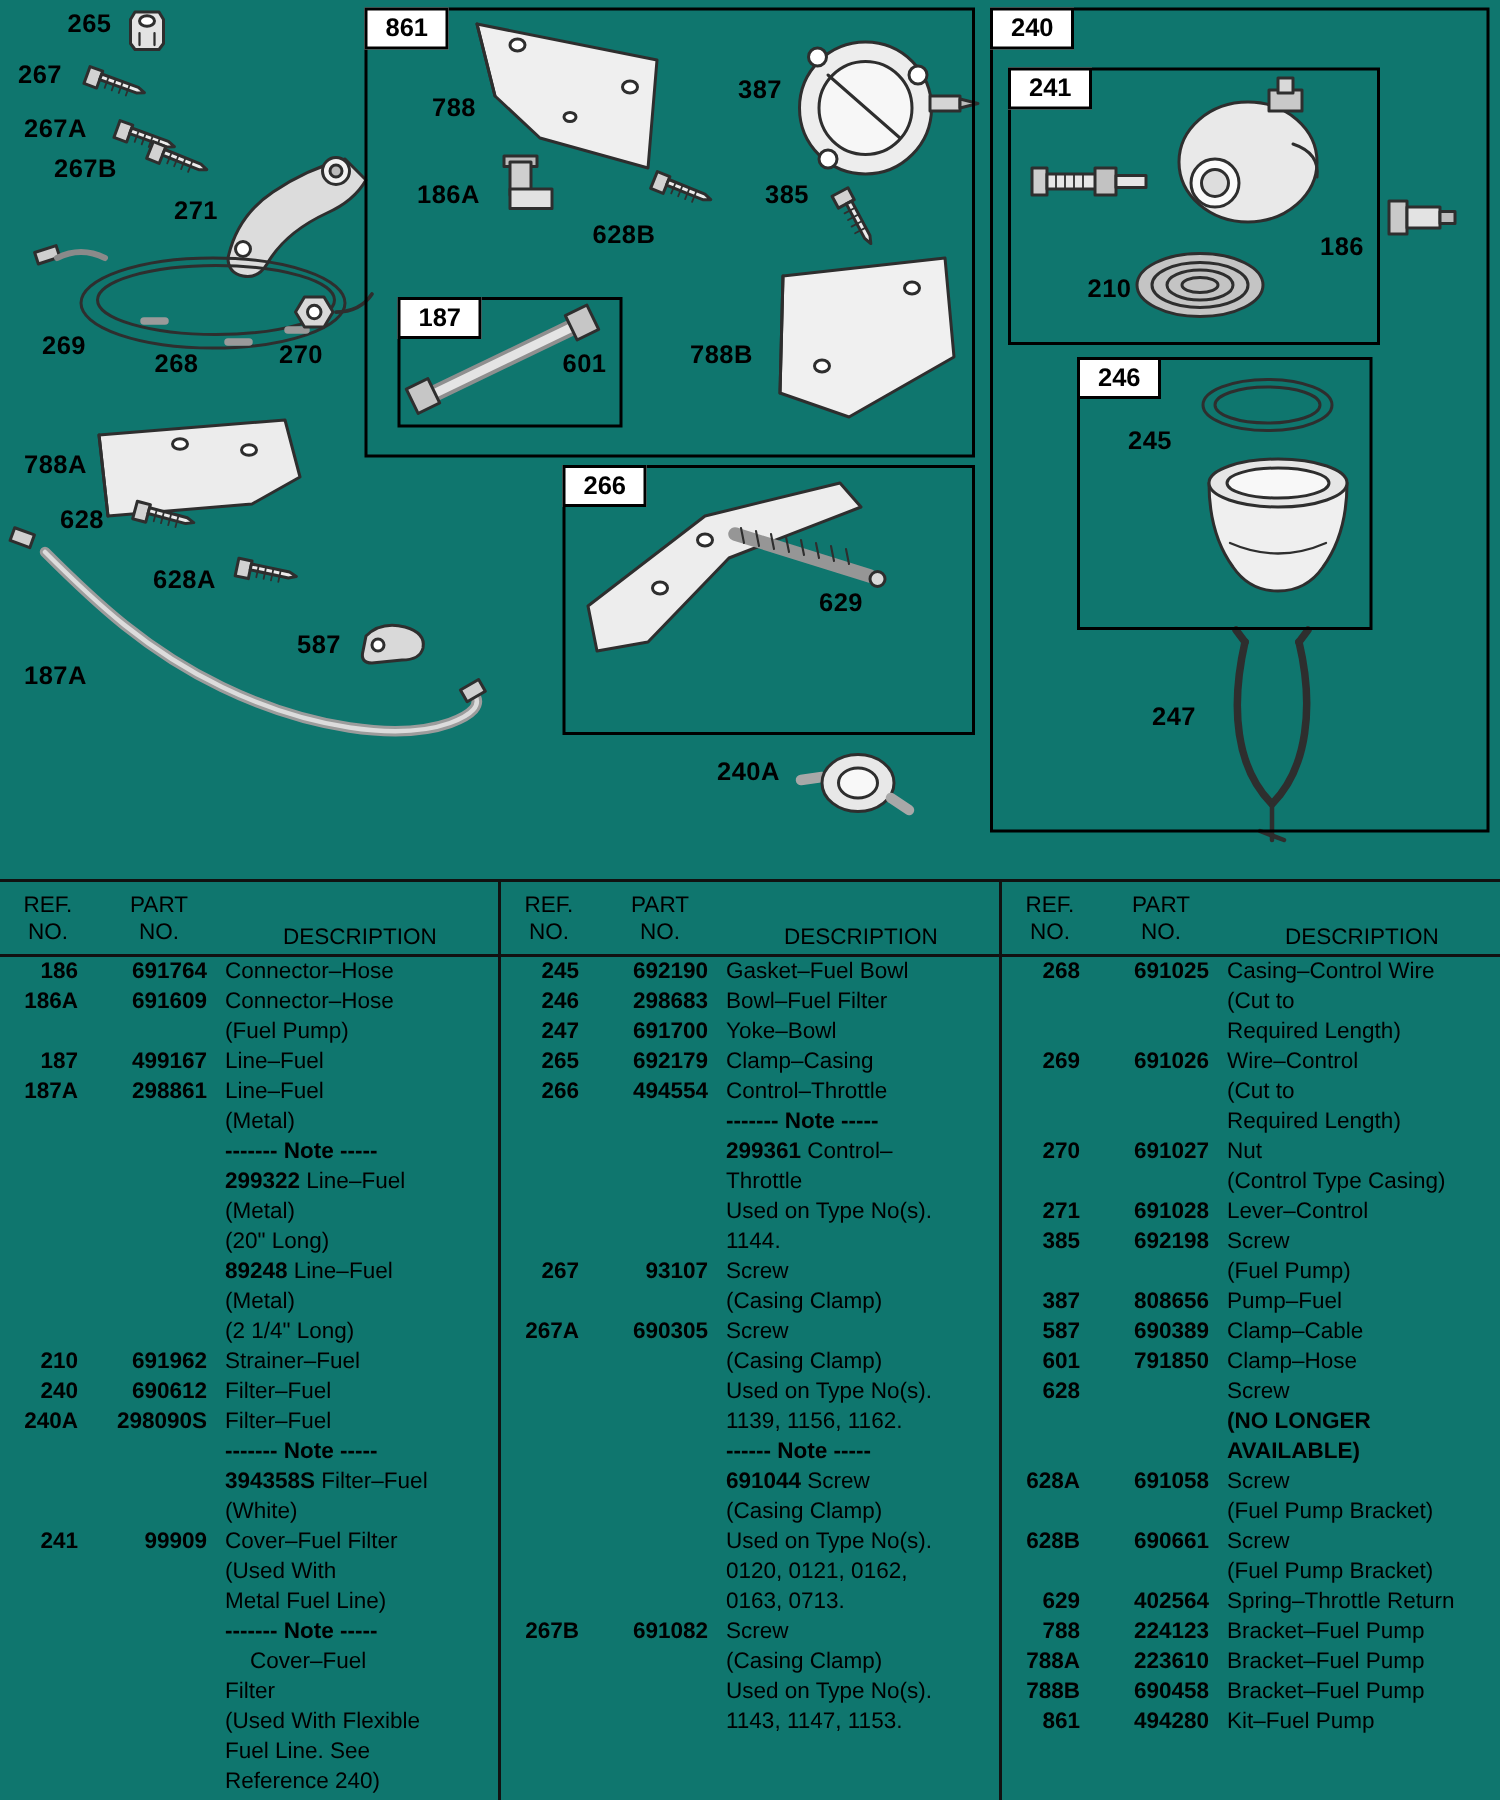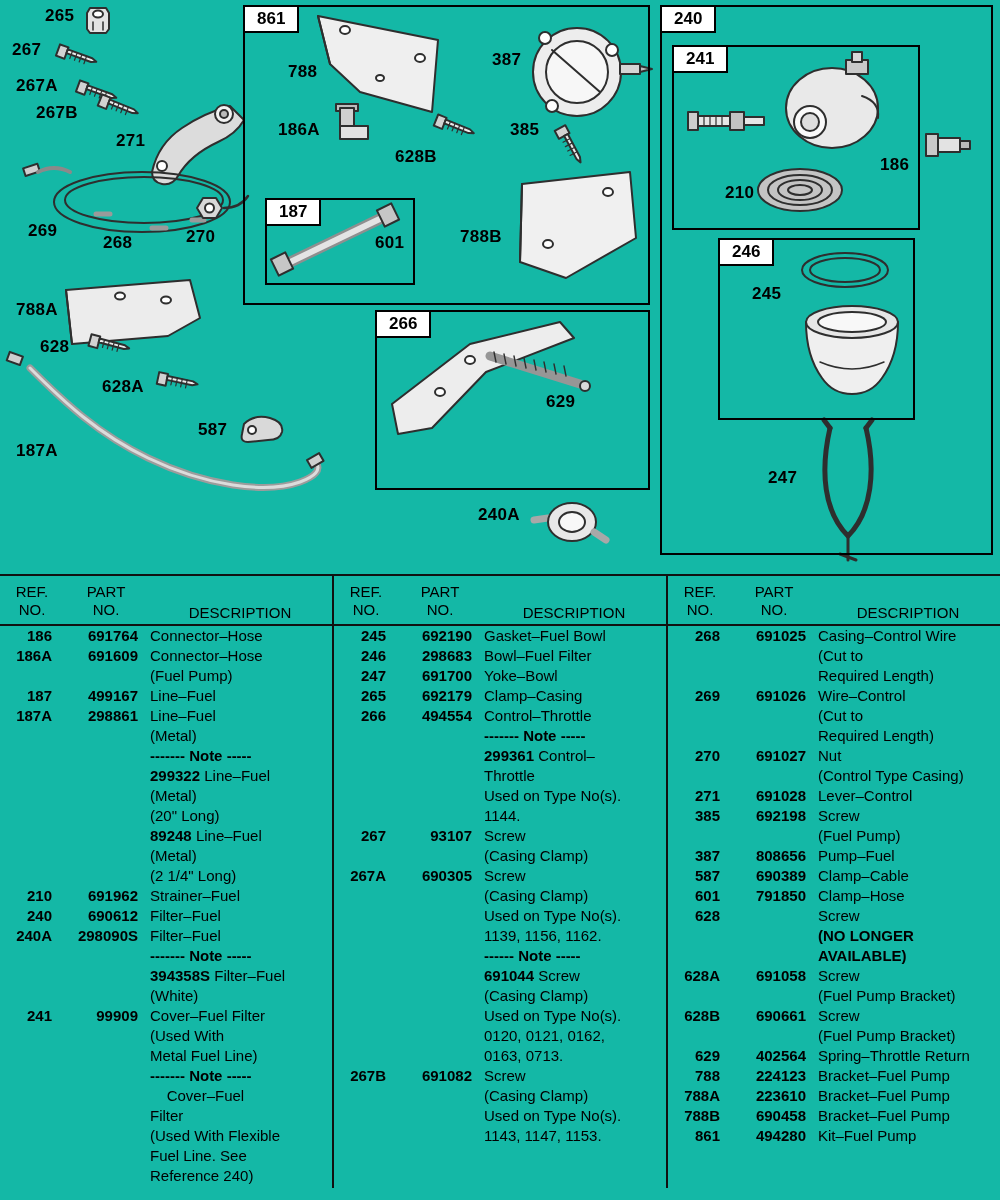--- a/index.html
+++ b/index.html
@@ -1,29 +1,29 @@
 <!DOCTYPE html>
 <html><head>
 <meta charset="utf-8">
 <style>
   * { box-sizing: border-box; }
   html,body { margin:0; padding:0; }
   body { font-family:"Liberation Sans", sans-serif; color:#000; background:#fff; }
-  #page { position:relative; width:1000px; height:1200px; background:#14b8a6; overflow:hidden; }
+  #page { position:relative; width:1000px; height:1200px; background:#0f766e; overflow:hidden; }
 
   
   #diagram { position:absolute; left:0; top:0; width:1000px; height:586px; }
   #diagram svg { position:absolute; left:0; top:0; }
   .part-label { position:absolute; font-size:17px; font-weight:bold; letter-spacing:.3px; white-space:nowrap; }
   .group-box { position:absolute; border:2px solid #000; }
   .group-box-tag { position:absolute; left:-2px; top:-2px; border:2px solid #000; background:#fff;
                    font-size:17px; font-weight:bold; padding:2px 12px; line-height:20px; }
 
   
-  #parts-table { position:absolute; left:0; top:574px; width:1000px; height:614px;
+  #parts-table { position:absolute; left:0; top:586px; width:1000px; height:614px;
                  border-top:2px solid #111; display:flex; }
   .table-col { flex:1 1 0; overflow:hidden; }
   .table-col + .table-col { border-left:2px solid #111; }
   .col-header { display:flex; height:50px; border-bottom:2px solid #111; font-size:15px; padding-top:7px; }
   .hc { text-align:center; line-height:18px; }
   .hc-ref  { width:64px; flex:none; }
   .hc-part { width:84px; flex:none; }
   .hc-desc { flex:1; display:flex; align-items:flex-end; justify-content:center; padding-bottom:2px; }
   .t-row { display:flex; font-size:15px; line-height:20px; }
   .c-ref  { width:52px; text-align:right; font-weight:bold; flex:none; }

